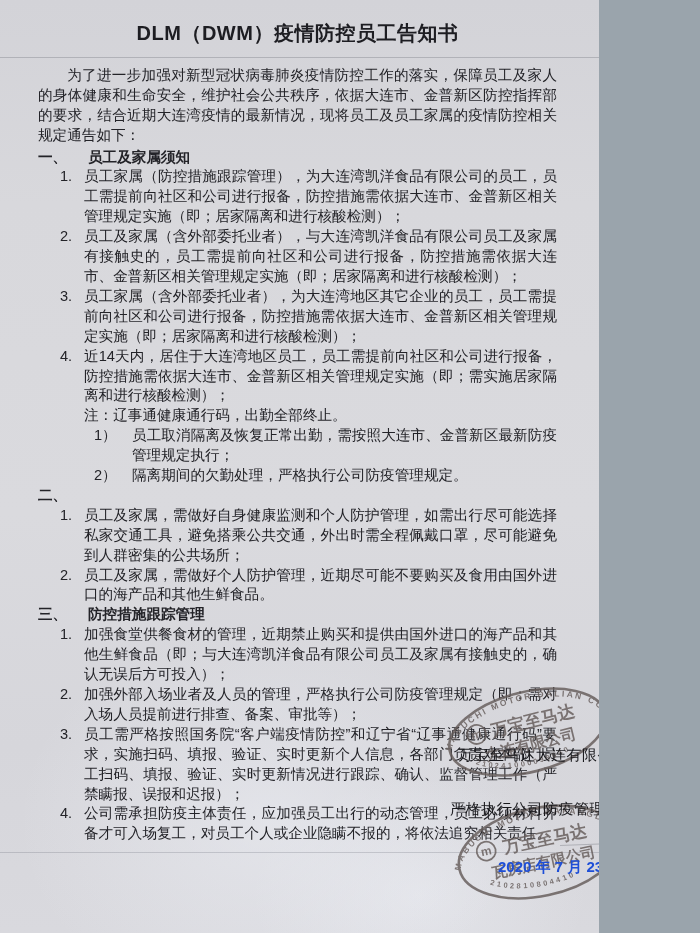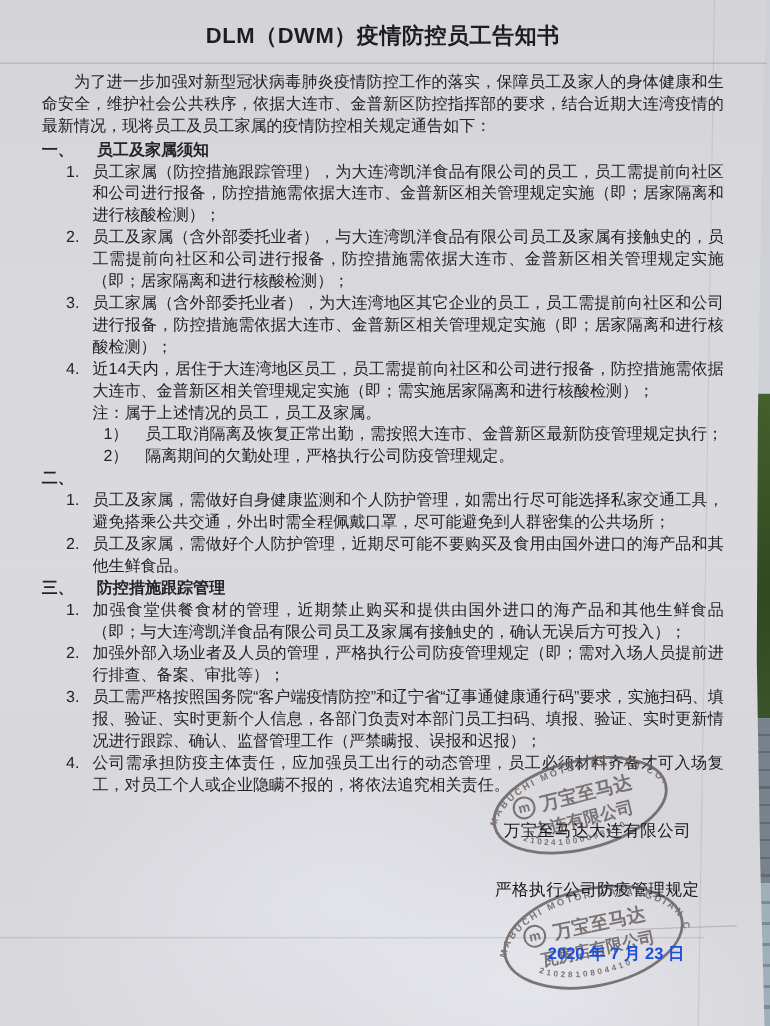--- a/index.html
+++ b/index.html
@@ -1,16 +1,16 @@
 <!DOCTYPE html>
 <html><head>
 <meta charset="utf-8">
 <style>
   html,body{margin:0;padding:0;background:#9aa4ac;}
-  .stage{position:relative;width:700px;height:933px;overflow:hidden;
+  .stage{position:relative;width:599px;height:933px;overflow:hidden;
          font-family:"Liberation Sans","DejaVu Sans",sans-serif;
          background:#c2c8cc;}
   
   .bg-strip{position:absolute;right:0;width:16px;}
   .bg-green{top:358px;height:295px;background:linear-gradient(180deg,#44602e,#2f4a20 60%,#3a5429);}
   .bg-slate{top:653px;height:150px;background:repeating-linear-gradient(180deg,#78828c 0 14px,#5f6a74 14px 16px);}
   .bg-tiles{top:803px;height:130px;background:repeating-linear-gradient(180deg,#9fb0ba 0 16px,#7b8c98 16px 19px);}
   .bg-top{top:0;height:358px;background:#cdd1d5;}
 
   .paper{position:absolute;inset:0;
@@ -87,21 +87,21 @@
           <div class="item">
             <span class="item-num">3.</span>
             <span class="item-text">员工家属（含外部委托业者），为大连湾地区其它企业的员工，员工需提前向社区和公司进行报备，防控措施需依据大连市、金普新区相关管理规定实施（即；居家隔离和进行核酸检测）；</span>
           </div>
           <div class="item">
             <span class="item-num">4.</span>
             <span class="item-text">近14天内，居住于大连湾地区员工，员工需提前向社区和公司进行报备，防控措施需依据大连市、金普新区相关管理规定实施（即；需实施居家隔离和进行核酸检测）；</span>
           </div>
           <div class="extra extra--note">
             <span class="extra-label">注：</span>
-            <span class="extra-text">属于上述情况的员工，员工及家属。</span>
+            <span class="extra-text">辽事通健康通行码，出勤全部终止。</span>
           </div>
           <div class="extra extra--sub">
             <span class="extra-label">1）</span>
             <span class="extra-text">员工取消隔离及恢复正常出勤，需按照大连市、金普新区最新防疫管理规定执行；</span>
           </div>
           <div class="extra extra--sub">
             <span class="extra-label">2）</span>
             <span class="extra-text">隔离期间的欠勤处理，严格执行公司防疫管理规定。</span>
           </div>
         </div>

